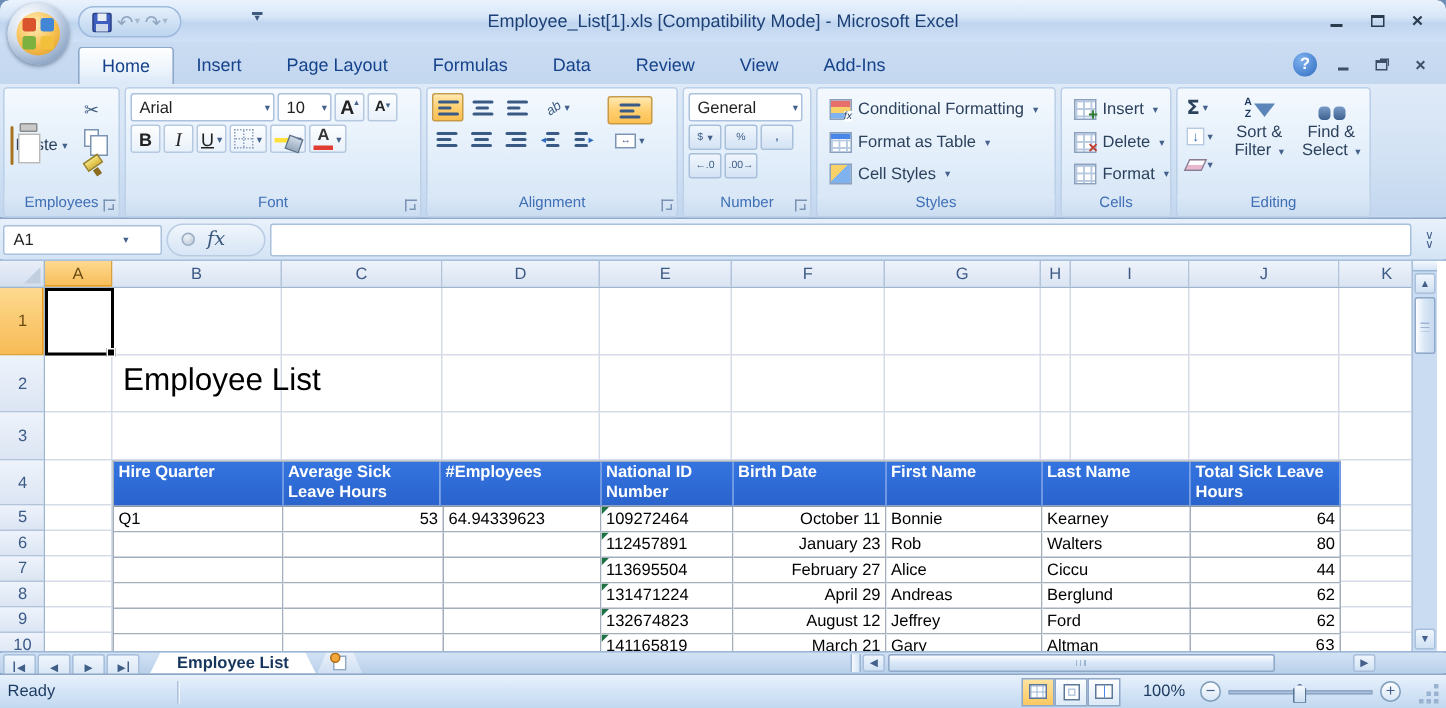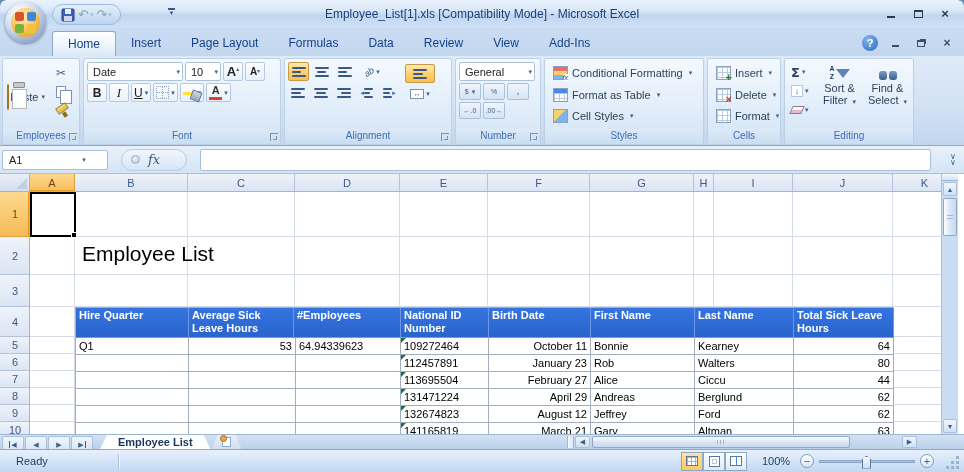--- a/index.html
+++ b/index.html
@@ -164,21 +164,21 @@
   .az-ic .lett{display:flex;flex-direction:column;font-size:7px;font-weight:bold;color:#1f3a5f;line-height:8px;}
   .funnel{width:0;height:0;border-left:7px solid transparent;border-right:7px solid transparent;
     border-top:9px solid #5b84b8;}
   .bino{position:relative;width:18px;height:14px;}
   .bino::before,.bino::after{content:"";position:absolute;bottom:0;width:8px;height:9px;border-radius:3px;
     background:linear-gradient(#7a9cc8,#3c618e);}
   .bino::before{left:0;} .bino::after{right:0;}
 
   
   .fbar{position:absolute;left:0;top:146px;right:0;height:28px;display:flex;align-items:center;
-    gap:13px;padding:0 2px;background:linear-gradient(#e8f1fb,#d4e4f5);border-bottom:1px solid #a9c0dc;}
+    gap:3px;padding:0 2px;background:linear-gradient(#e8f1fb,#d4e4f5);border-bottom:1px solid #a9c0dc;}
   .namebox{width:106px;height:20px;background:#fff;border:1px solid #a9c0dc;border-radius:2px;
     display:flex;align-items:center;color:#222;}
   .namebox span{flex:1;padding-left:6px;}
   .namebox .dd{width:13px;align-self:stretch;display:flex;align-items:center;justify-content:center;
     color:#44618c;font-size:7px;}
   .fxwrap{width:66px;height:22px;border:1px solid #b9cce4;border-radius:11px;
     background:linear-gradient(#f0f6fc,#d7e5f5);display:flex;align-items:center;gap:8px;padding:0 9px;}
   .fxdot{width:9px;height:9px;border-radius:50%;background:radial-gradient(circle at 35% 30%,#eef2f7,#b9c6d6);
     border:1px solid #9aacc2;}
   .fx{font-family:"DejaVu Serif",serif;font-style:italic;font-size:13px;color:#3c5a7e;}
@@ -254,21 +254,21 @@
   .htrack{width:310px;position:relative;margin:1px 0;}
   .hthumb{position:absolute;left:1px;top:0;bottom:0;width:258px;border:1px solid #8fa8c8;border-radius:2px;
     background:linear-gradient(#fdfeff,#d8e6f6 50%,#c8daef);}
   .hthumb::after{content:"";position:absolute;top:3px;bottom:3px;left:124px;width:8px;
     background:repeating-linear-gradient(90deg,#9db6d4 0 1px,transparent 1px 3px);}
   .tabend{width:46px;}
 
   
   .status{position:absolute;left:0;top:449px;right:0;height:23px;display:flex;align-items:center;
     background:linear-gradient(#e8f1fb 0%,#d8e7f8 40%,#c2d8ef);border-top:1px solid #8fa8c8;}
-  .ready{padding-left:16px;width:118px;color:#1c3a5e;}
+  .ready{padding-left:5px;width:118px;color:#1c3a5e;}
   .ssep{width:1px;height:15px;background:#aec2dc;box-shadow:1px 0 0 #f0f6fd;}
   .sfill{flex:1;}
   .views{display:flex;margin-right:8px;}
   .vwbtn{width:22px;height:19px;display:flex;align-items:center;justify-content:center;
     background:linear-gradient(#fdfeff,#dce9f7);border:1px solid #8fa8c8;}
   .vwbtn.hl{background:linear-gradient(#ffe3a0,#fbc860);}
   .vw-norm{width:12px;height:10px;border:1px solid #5c7899;background:
     linear-gradient(90deg,#9db6d4 1px,transparent 1px) 0 0/4px 4px,
     linear-gradient(#9db6d4 1px,transparent 1px) 0 0/4px 4px,#fff;}
   .vw-page{width:11px;height:11px;border:1px solid #5c7899;background:#fff;position:relative;}
@@ -385,21 +385,21 @@
       </div>
       <div class="glabel">Employees</div>
       <span class="launch"></span>
     </div>
 
     <div class="group" style="width:198px">
       <div class="gbody">
         <div class="fcol">
           <div class="frow">
             <div class="combo" style="width:96px">
-                <span>Date</span>
+                <span>Arial</span>
                 <span class="arr">▾</span>
               </div>
             <div class="combo" style="width:36px">
                 <span>10</span>
                 <span class="arr">▾</span>
               </div>
             <div class="rbtn fbtn">
                 <span class="grow-ic">
                   <b>A</b>
                   <span>▴</span>
@@ -781,21 +781,21 @@
             <div class="tc r" style="width: 100px;">62</div>
           </div>
           <div class="trow">
             <div class="tc" style="width: 113px;"></div>
             <div class="tc r" style="width: 107px;"></div>
             <div class="tc" style="width: 105px;"></div>
             <div class="tc err" style="width: 88px;">141165819</div>
             <div class="tc r" style="width: 102px;">March 21</div>
             <div class="tc" style="width: 104px;">Gary</div>
             <div class="tc" style="width: 99px;">Altman</div>
-            <div class="tc r" style="width: 100px;">63</div>
+            <div class="tc r" style="width: 100px; font-family: Liberation Mono, monospace;">63</div>
           </div>
         </div>
     </div>
     <div class="vscroll">
       <div class="vsplit"></div>
       <div class="sbtn">
           <span>▲</span>
         </div>
       <div class="vthumb"></div>
       <div class="vtrack"></div>

